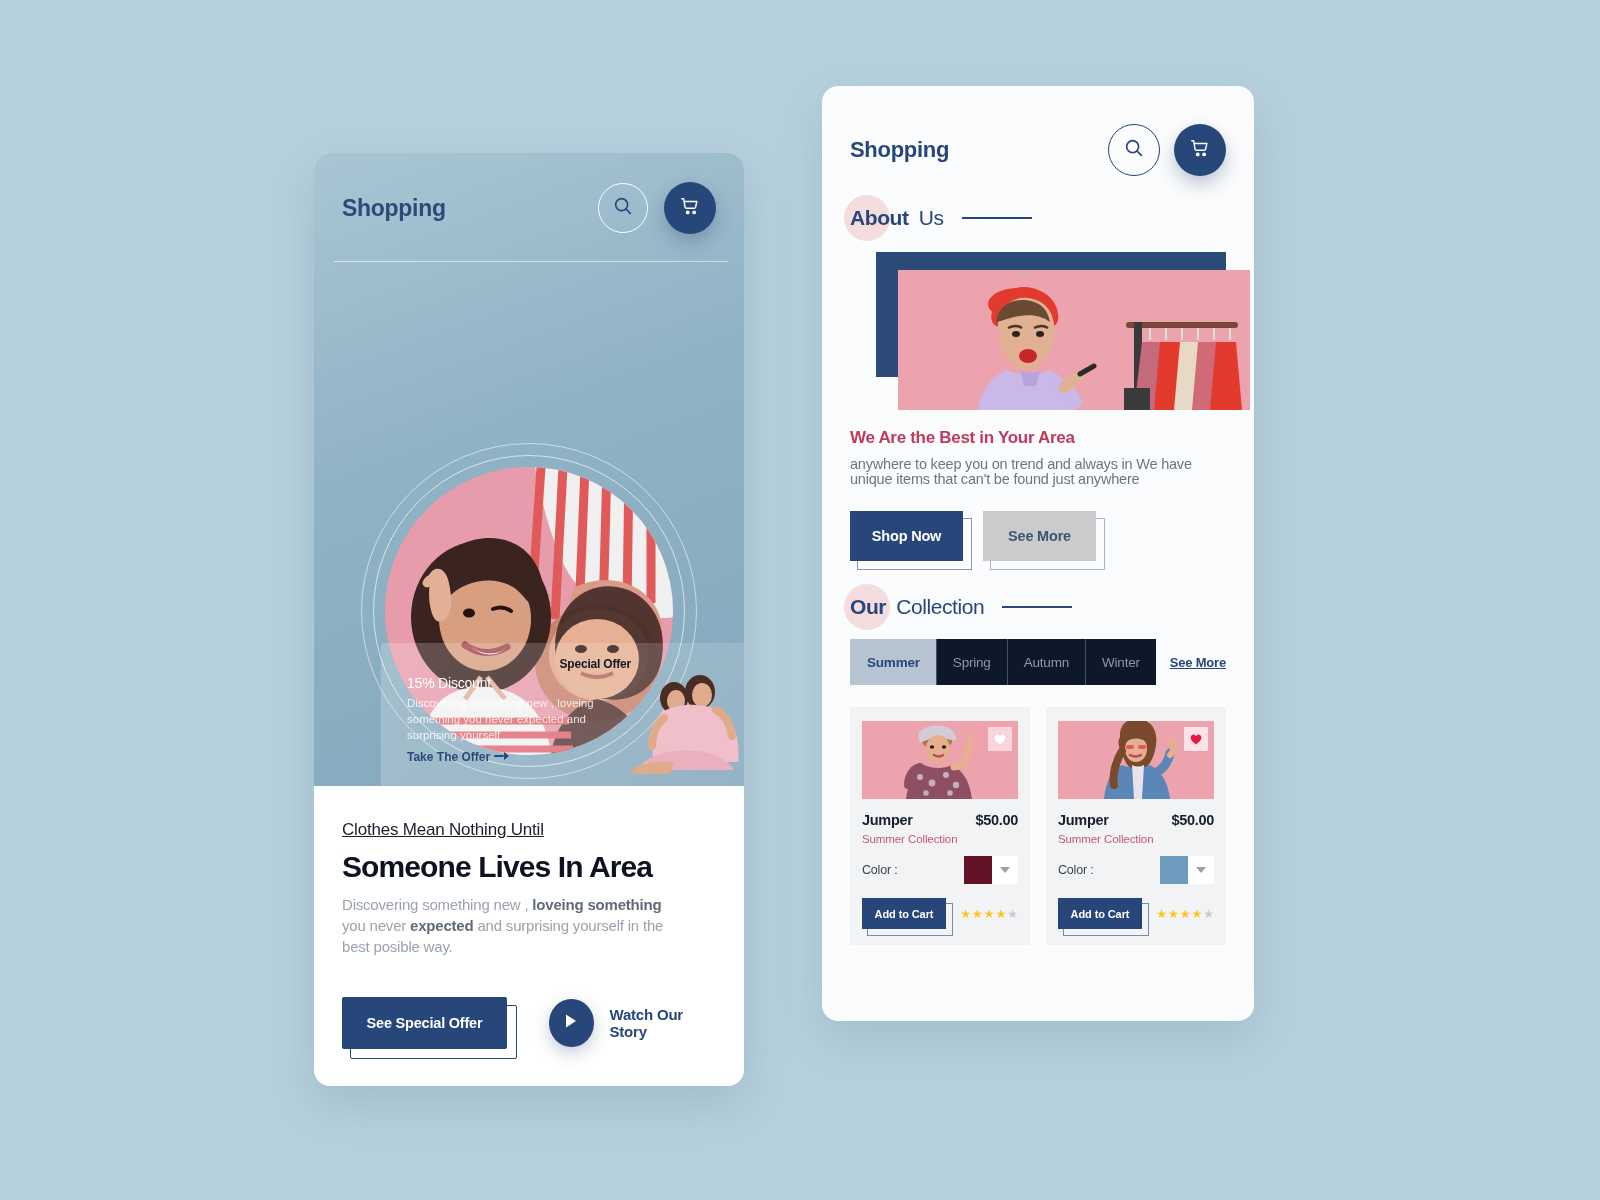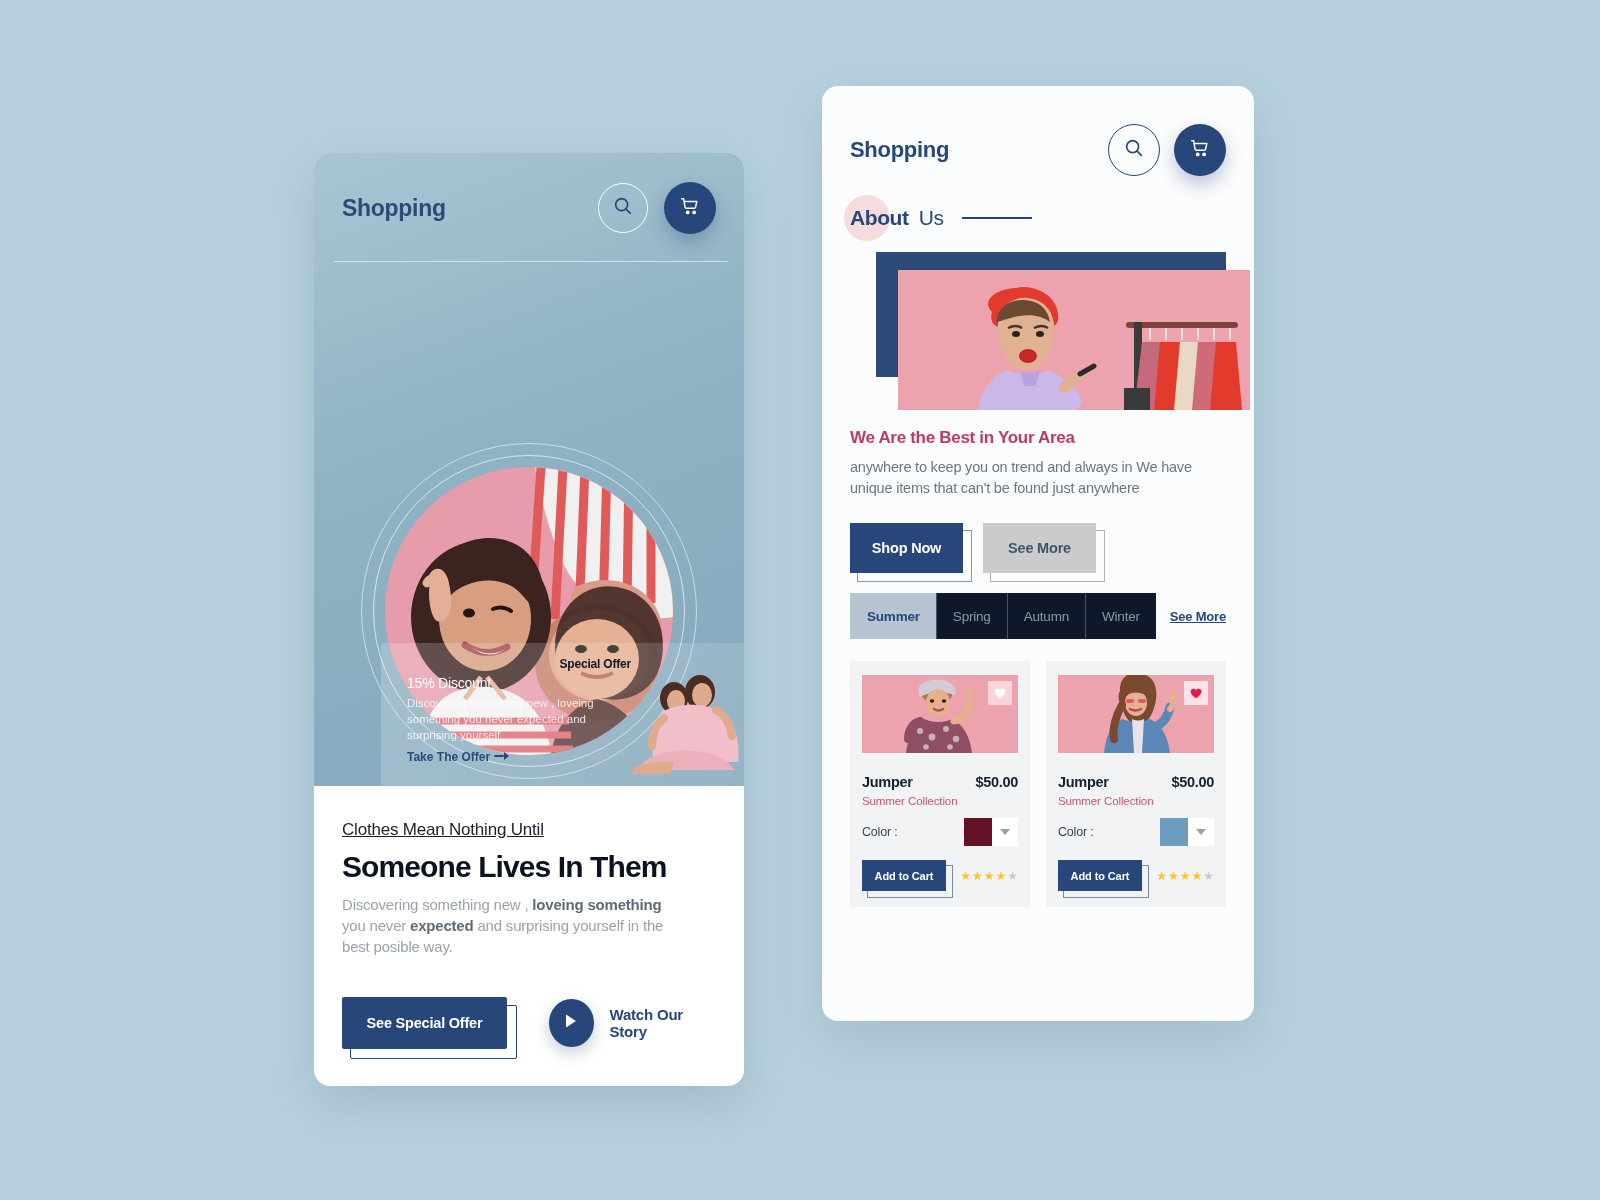--- a/index.html
+++ b/index.html
@@ -181,21 +181,21 @@
     position: absolute; left: 48px; top: 18px; width: 352px; height: 140px;
     overflow: hidden; background: #eda7b2;
   }
   .about-photo svg { display:block; width:100%; height:100%; }
 
   .about-title {
     margin-top: 16px; font-size: 17px; font-weight: bold;
     color: #c03a5b; letter-spacing: -0.3px;
   }
   .about-copy {
-    margin-top: 9px; font-size: 14.5px; line-height: 21px; color: #6b7682;
+    margin-top: 9px; font-size: 14.5px; line-height: 15px; color: #6b7682;
     letter-spacing: -0.2px;
   }
   .about-btns { display: flex; gap: 20px; margin-top: 24px; }
   .btn-shadowed { position: relative; }
   .btn-shadowed::after {
     content:""; position: absolute; left: 7px; top: 7px;
     width: 100%; height: 100%;
     border: 1.4px solid rgba(39,70,122,0.55);
     z-index: 0;
   }
@@ -238,21 +238,21 @@
   .pcard { width: 180px; background: #f2f3f4; padding: 14px 12px 16px 12px; }
   .pimg { position: relative; width: 100%; height: 78px; overflow: hidden; background: #eda5b0; }
   .pimg svg { display:block; width:100%; height:100%; }
   .fav {
     position: absolute; right: 6px; top: 6px; width: 24px; height: 24px;
     background: rgba(255,255,255,0.55);
     display: flex; align-items: center; justify-content: center;
     cursor: pointer;
   }
   .fav.filled { background: #fbe3e8; }
-  .prow { display: flex; align-items: flex-start; margin-top: 21px; }
+  .prow { display: flex; align-items: flex-start; margin-top: 13px; }
   .pname { font-size: 14.5px; font-weight: bold; color: #14202e; letter-spacing: -0.3px; }
   .pprice { margin-left: auto; font-size: 14.5px; font-weight: bold; color: #14202e; letter-spacing: -0.3px; }
   .pcoll { font-size: 11.5px; color: #c8566f; margin-top: 5px; letter-spacing: -0.1px; }
   .color-row { display: flex; align-items: center; margin-top: 11px; }
   .color-label { font-size: 12.5px; color: #3c4650; letter-spacing: -0.2px; }
   .color-ctl { margin-left: auto; display: flex; align-items: center; }
   .swatch { width: 28px; height: 28px; }
   .swatch-caret {
     width: 26px; height: 28px; background: #fff;
     display: flex; align-items: center; justify-content: center; cursor: pointer;
@@ -381,21 +381,21 @@
               <path d="M100 48c8 4 14 14 16 26" stroke="#e0ab8d" stroke-width="8" fill="none" stroke-linecap="round"></path>
               <path d="M48 56c-8 6-12 16-12 28" stroke="#e0ab8d" stroke-width="8" fill="none" stroke-linecap="round"></path>
             </g>
           </svg>
         </div>
       </div>
     </div>
 
     <div class="lc-body">
       <div class="eyebrow">Clothes Mean Nothing Until</div>
-      <div class="headline">Someone Lives In Them</div>
+      <div class="headline">Someone Lives In Area</div>
       <p class="lede"><span>Discovering something new , </span><b>loveing something</b><span> you never </span><b>expected</b><span> and surprising yourself in the best posible way.</span></p>
 
       <div class="cta-row">
         <div class="btn-primary-stack">
           <button class="btn-primary">See Special Offer</button>
         </div>
         <div class="watch">
           <div class="play-circle">
             <span>
               <svg width="14" height="16" viewBox="0 0 14 16">
@@ -489,20 +489,26 @@
 
     <div class="about-btns">
       <div class="btn-shadowed">
         <button class="btn-shop">Shop Now</button>
       </div>
       <div class="btn-shadowed grey">
         <button class="btn-see">See More</button>
       </div>
     </div>
 
+    <div class="sec-head" style="margin-top:34px;">
+      <div class="sec-blob"></div>
+      <span class="sec-strong">Our</span>
+      <span class="sec-light">Collection</span>
+      <span class="sec-rule"></span>
+    </div>
 
     <div class="tabs-row">
       <div class="tabs">
         <div class="tab active">Summer</div>
         <div class="tab">Spring</div>
         <div class="tab">Autumn</div>
         <div class="tab">Winter</div>
       </div>
       <div class="see-more-link">See More</div>
     </div>

